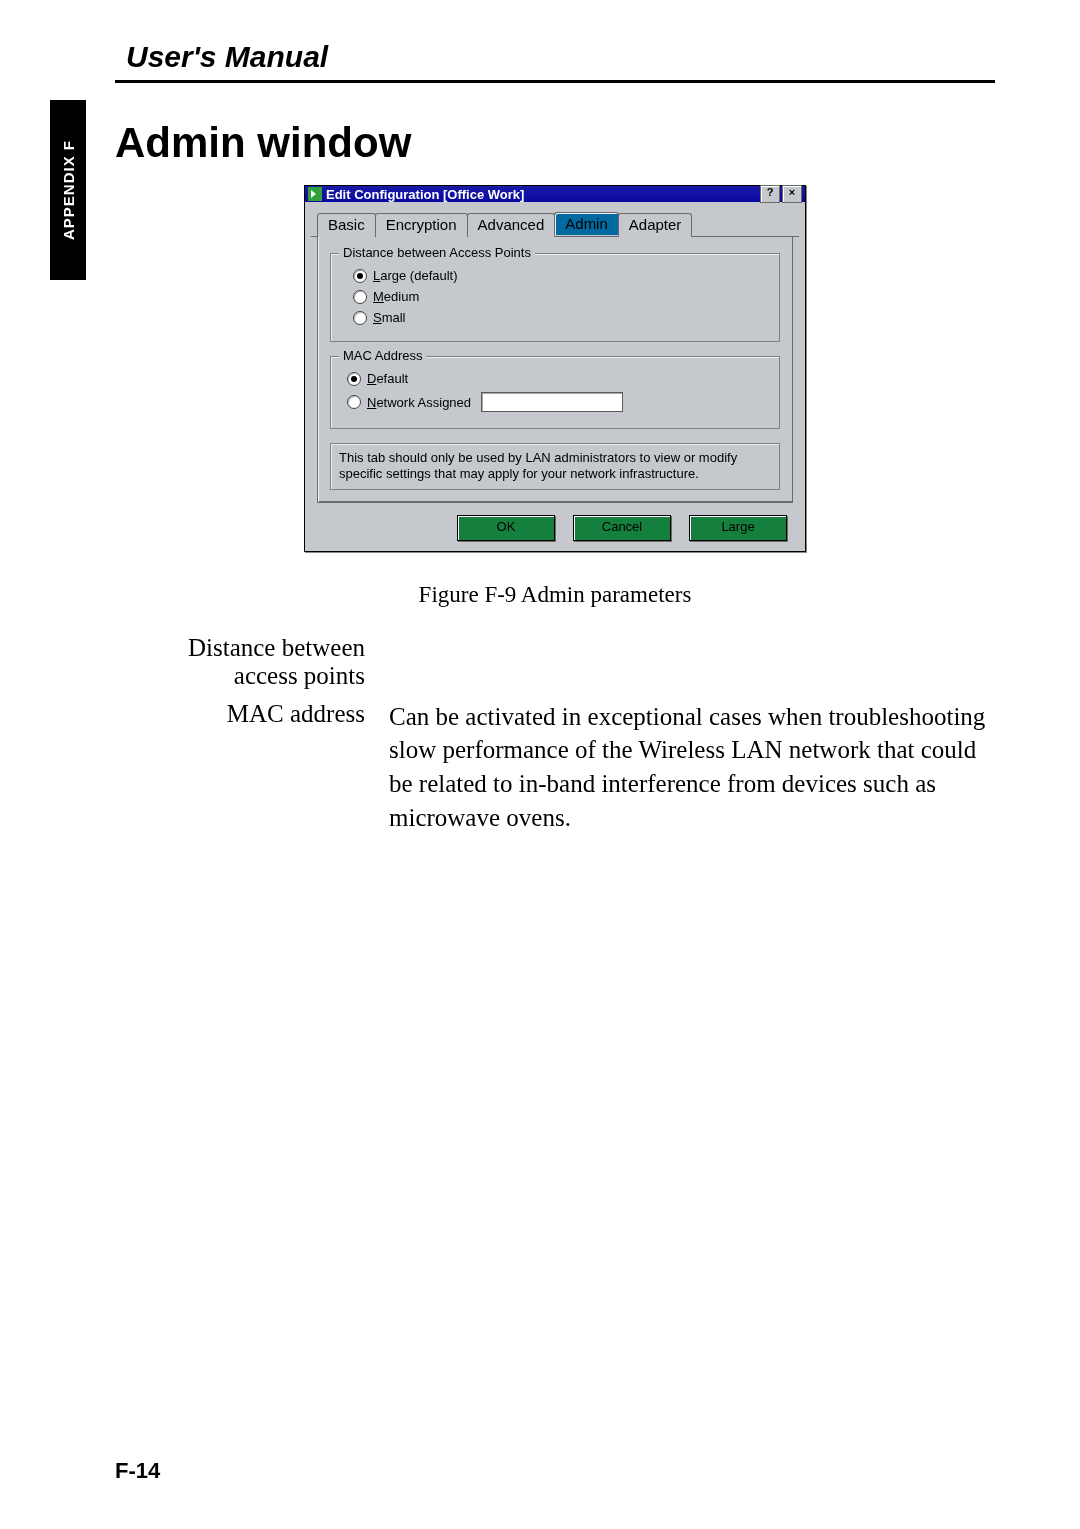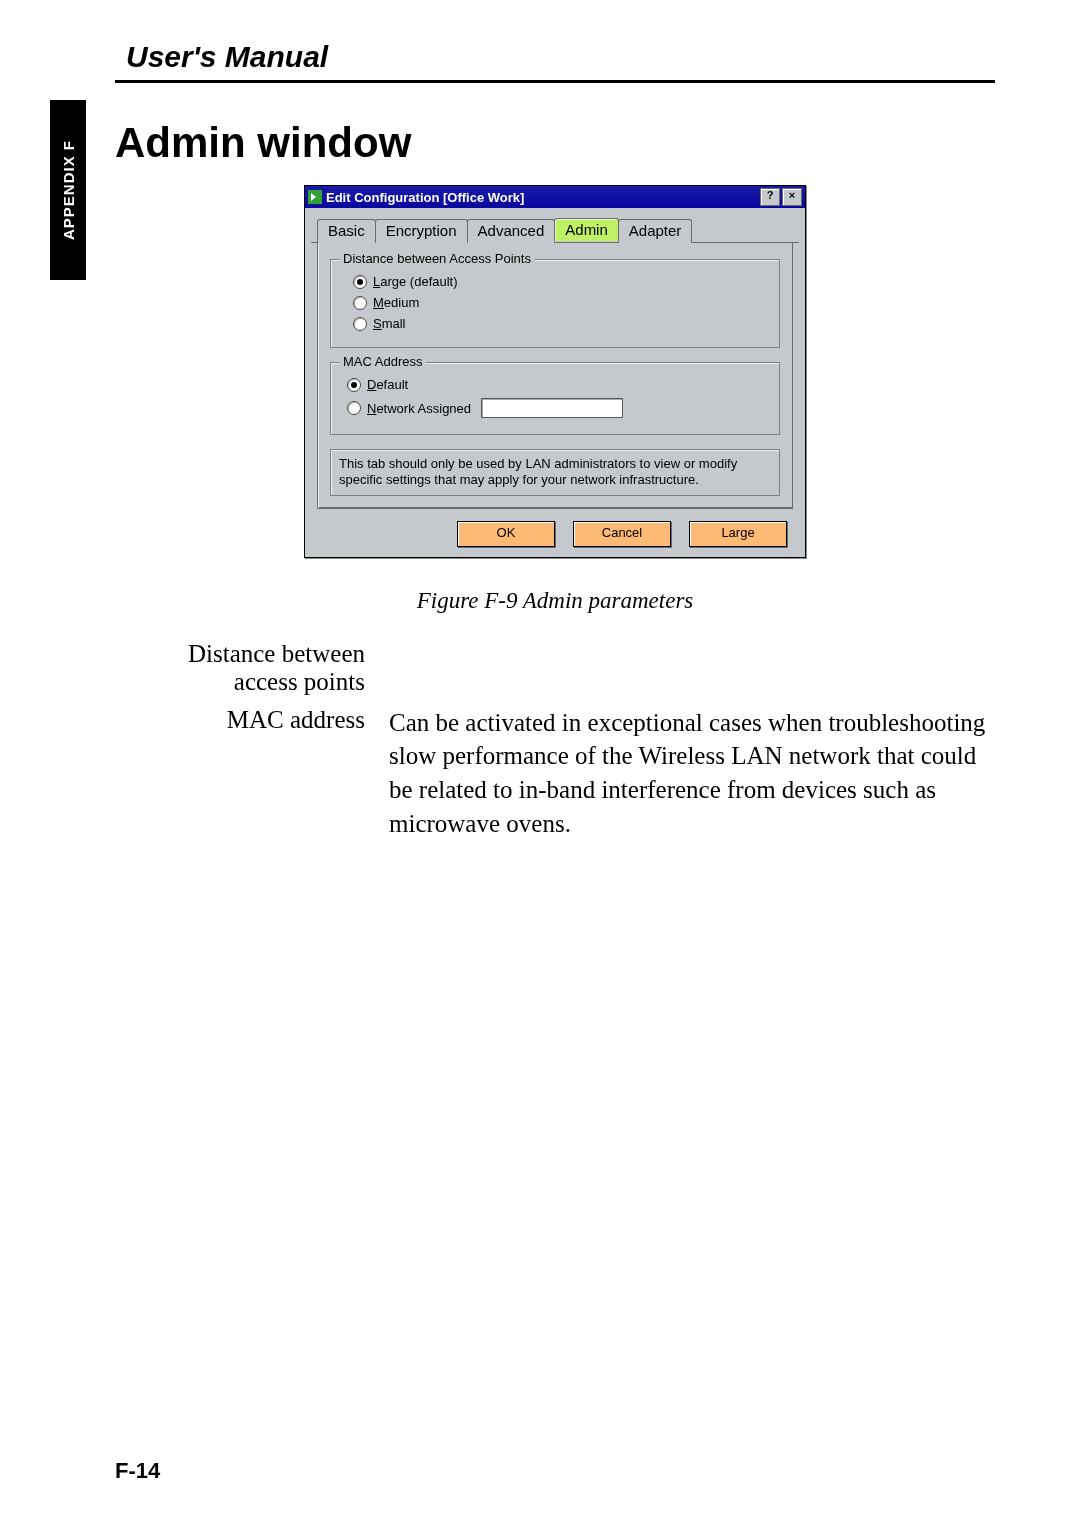--- a/index.html
+++ b/index.html
@@ -76,21 +76,21 @@
     background: #c5c8cc;
     border: 1px solid #000;
     font-family: Tahoma, Arial, sans-serif;
     font-size: 14px;
     color: #000;
     box-shadow: 1px 1px 0 #888;
   }
   .titlebar {
     display: flex;
     align-items: center;
-    height: 22px;
+    height: 16px;
     background: linear-gradient(#1a1aa6, #0808a0);
     color: #fff;
     padding: 0 3px;
     box-sizing: border-box;
     font-weight: bold;
   }
   .titlebar .sysicon {
     width: 14px;
     height: 14px;
     background: #2fa339;
@@ -135,21 +135,21 @@
     border: 1px solid #6b6b6b;
     border-bottom: none;
     background: #c5c8cc;
     margin-right: -1px;
     position: relative;
     top: 1px;
     border-top-left-radius: 3px;
     border-top-right-radius: 3px;
   }
   .tab.active {
-    background: #bef264;
+    background: #0369a1;
     top: 0;
     padding-bottom: 3px;
     border-bottom: 1px solid #c5c8cc;
     z-index: 2;
     box-shadow: inset 1px 1px 0 #eee;
   }
   .panel {
     border: 1px solid #6b6b6b;
     border-top: none;
     padding: 16px 12px 12px 12px;
@@ -215,32 +215,31 @@
   }
   .btnrow {
     display: flex;
     justify-content: flex-end;
     gap: 18px;
     padding: 12px 12px 0 12px;
   }
   .winbtn {
     width: 96px;
     height: 24px;
-    background: #fdba74;
+    background: #15803d;
     border: 1px solid #000;
     box-shadow: inset 1px 1px 0 #fff, 1px 1px 0 #6b6b6b;
     font-size: 13px;
     text-align: center;
     line-height: 22px;
   }
   .underline-first::first-letter { text-decoration: underline; }
   
   .figcaption {
     text-align: center;
-    font-style: italic;
     font-size: 23px;
     margin: 12px 0 26px 0;
   }
   .defs {
     margin-left: 20px;
     font-size: 25px;
   }
   .defrow {
     display: flex;
     margin-bottom: 10px;

